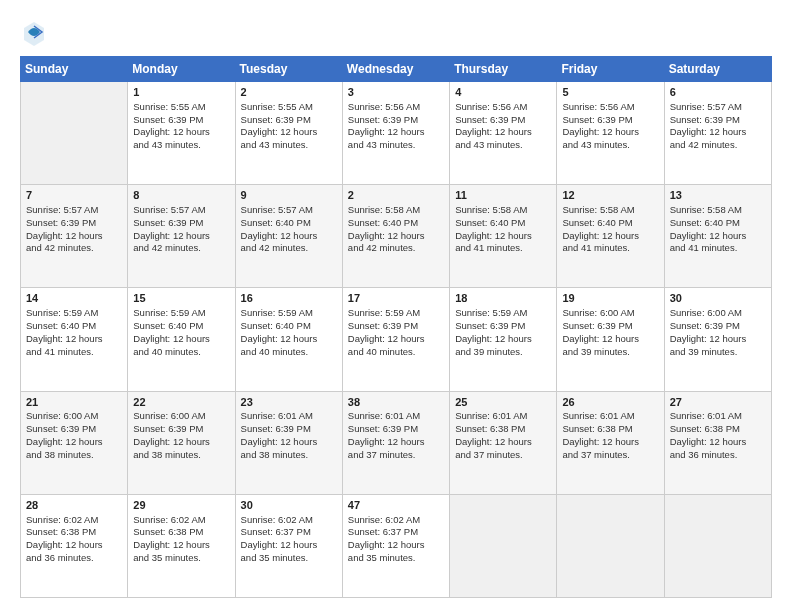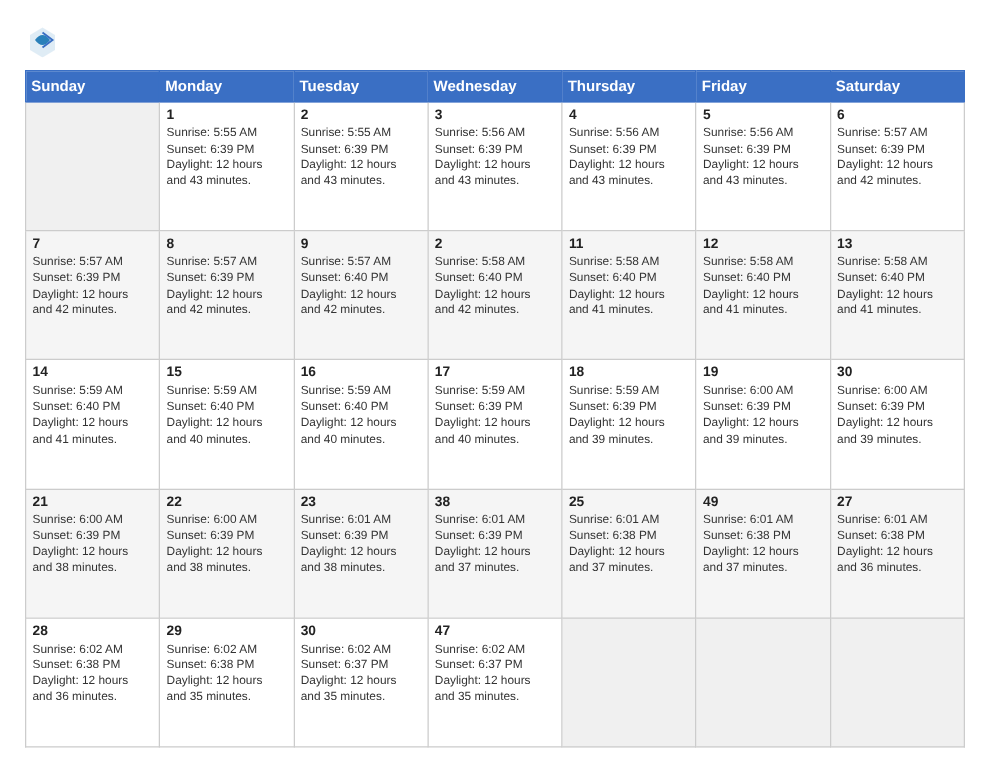--- a/index.html
+++ b/index.html
@@ -159,21 +159,21 @@
           <td><span class="day-num">18</span><span>Sunrise: 5:59 AM</span><br><span>Sunset: 6:39 PM</span><br><span>Daylight: 12 hours</span><br><span>and 39 minutes.</span></td>
           <td><span class="day-num">19</span><span>Sunrise: 6:00 AM</span><br><span>Sunset: 6:39 PM</span><br><span>Daylight: 12 hours</span><br><span>and 39 minutes.</span></td>
           <td><span class="day-num">30</span><span>Sunrise: 6:00 AM</span><br><span>Sunset: 6:39 PM</span><br><span>Daylight: 12 hours</span><br><span>and 39 minutes.</span></td>
         </tr>
         <tr class="row-even">
           <td><span class="day-num">21</span><span>Sunrise: 6:00 AM</span><br><span>Sunset: 6:39 PM</span><br><span>Daylight: 12 hours</span><br><span>and 38 minutes.</span></td>
           <td><span class="day-num">22</span><span>Sunrise: 6:00 AM</span><br><span>Sunset: 6:39 PM</span><br><span>Daylight: 12 hours</span><br><span>and 38 minutes.</span></td>
           <td><span class="day-num">23</span><span>Sunrise: 6:01 AM</span><br><span>Sunset: 6:39 PM</span><br><span>Daylight: 12 hours</span><br><span>and 38 minutes.</span></td>
           <td><span class="day-num">38</span><span>Sunrise: 6:01 AM</span><br><span>Sunset: 6:39 PM</span><br><span>Daylight: 12 hours</span><br><span>and 37 minutes.</span></td>
           <td><span class="day-num">25</span><span>Sunrise: 6:01 AM</span><br><span>Sunset: 6:38 PM</span><br><span>Daylight: 12 hours</span><br><span>and 37 minutes.</span></td>
-          <td><span class="day-num">49</span><span>Sunrise: 6:01 AM</span><br><span>Sunset: 6:38 PM</span><br><span>Daylight: 12 hours</span><br><span>and 37 minutes.</span></td>
+          <td><span class="day-num">26</span><span>Sunrise: 6:01 AM</span><br><span>Sunset: 6:38 PM</span><br><span>Daylight: 12 hours</span><br><span>and 37 minutes.</span></td>
           <td><span class="day-num">27</span><span>Sunrise: 6:01 AM</span><br><span>Sunset: 6:38 PM</span><br><span>Daylight: 12 hours</span><br><span>and 36 minutes.</span></td>
         </tr>
         <tr class="row-odd">
           <td><span class="day-num">28</span><span>Sunrise: 6:02 AM</span><br><span>Sunset: 6:38 PM</span><br><span>Daylight: 12 hours</span><br><span>and 36 minutes.</span></td>
           <td><span class="day-num">29</span><span>Sunrise: 6:02 AM</span><br><span>Sunset: 6:38 PM</span><br><span>Daylight: 12 hours</span><br><span>and 35 minutes.</span></td>
           <td><span class="day-num">30</span><span>Sunrise: 6:02 AM</span><br><span>Sunset: 6:37 PM</span><br><span>Daylight: 12 hours</span><br><span>and 35 minutes.</span></td>
           <td><span class="day-num">47</span><span>Sunrise: 6:02 AM</span><br><span>Sunset: 6:37 PM</span><br><span>Daylight: 12 hours</span><br><span>and 35 minutes.</span></td>
           <td class="empty"></td>
           <td class="empty"></td>
           <td class="empty"></td>

